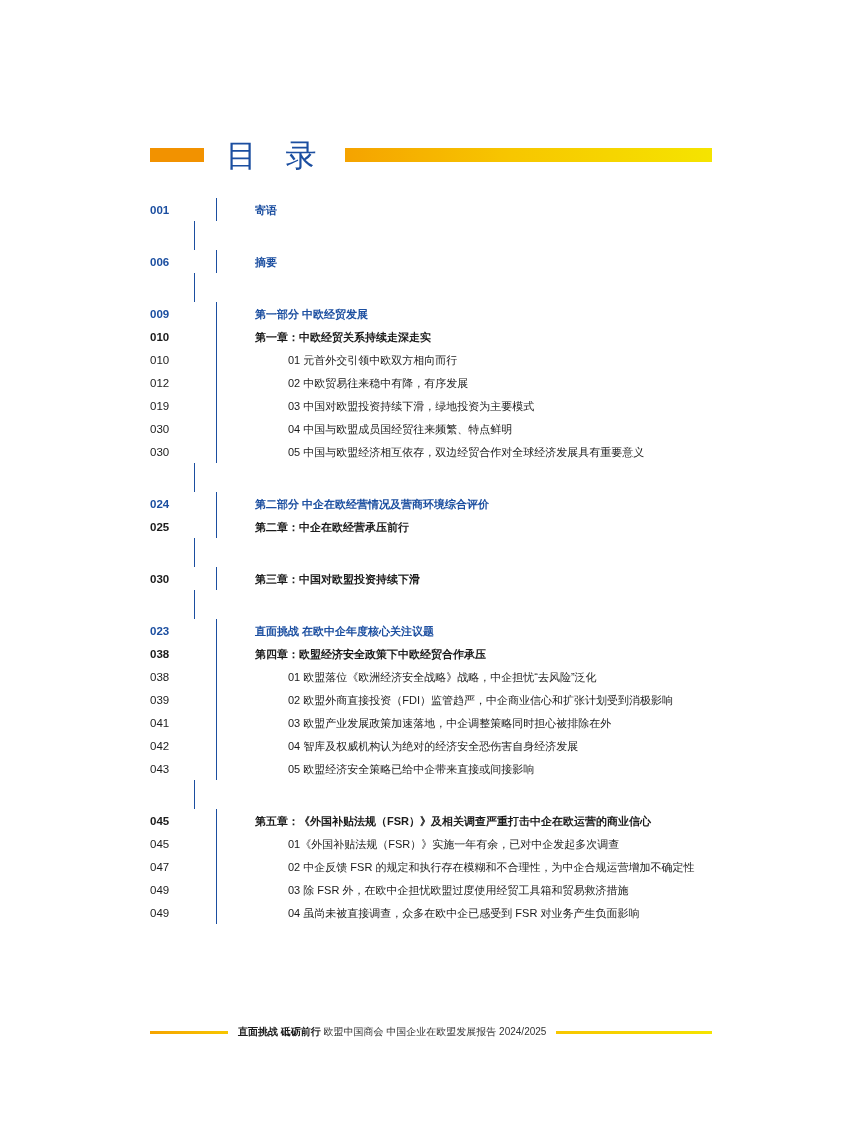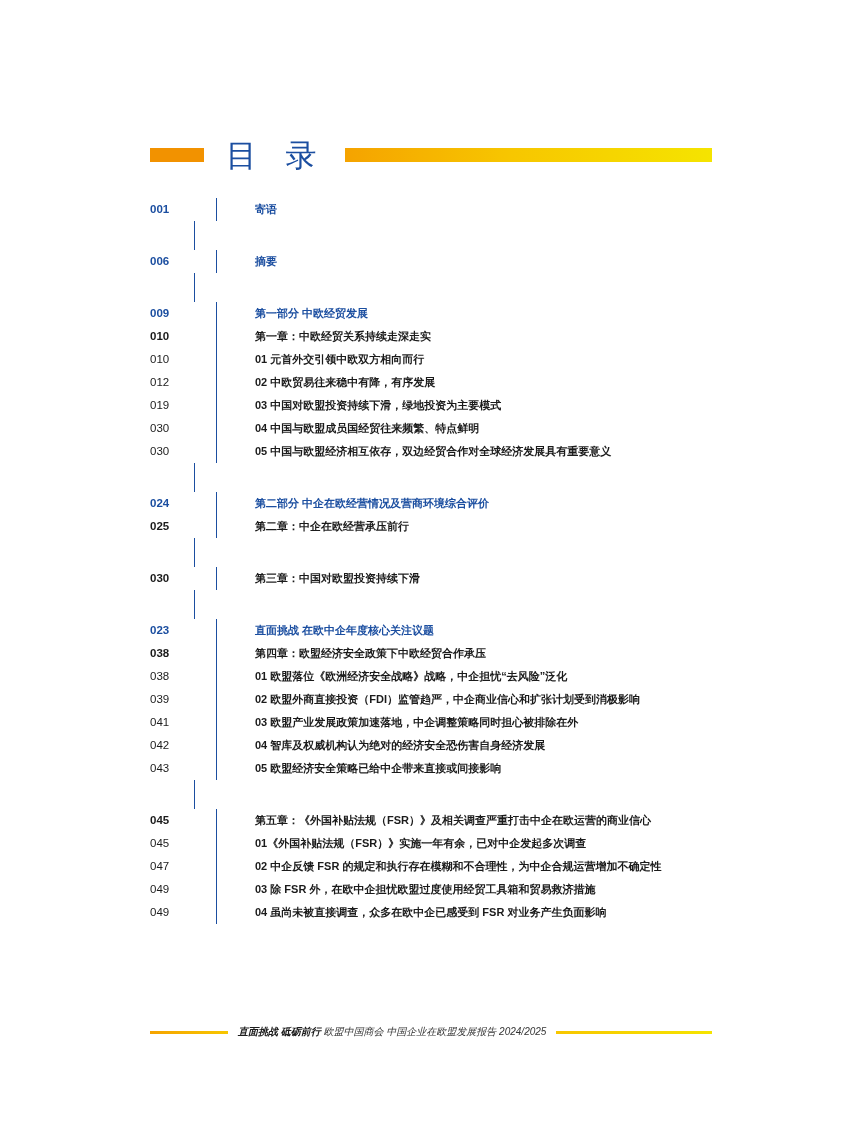--- a/index.html
+++ b/index.html
@@ -55,21 +55,21 @@
   
   .toc {
     position: absolute;
     left: 150px;
     top: 198px;
     width: 580px;
   }
   .toc-row {
     position: relative;
     display: flex;
-    align-items: flex-start;
+    align-items: center;
     min-height: 23px;
     gap: 22px;
   }
   .toc-num {
     width: 44px;
     flex: 0 0 44px;
     font-size: 11.5px;
     color: #1b4ea0;
     line-height: 22px;
     text-align: left;
@@ -102,21 +102,22 @@
   }
   .lvl-chapter .toc-label {
     color: #1b1b1b;
     font-weight: bold;
   }
   .lvl-item .toc-num {
     color: #1b1b1b;
   }
   .lvl-item .toc-label {
     color: #1b1b1b;
-    font-weight: bold;
+    font-weight: normal;
+    margin-left: 33px;
   }
 
   .spacer-row {
     display: flex;
   }
   .spacer-row .toc-num { flex: 0 0 44px; }
   .spacer-row .toc-rule {
     flex: 0 0 1px;
     width: 1px;
     background: #1b4ea0;
@@ -139,21 +140,20 @@
     height: 3px;
     background: linear-gradient(90deg, #f5a300 0%, #f7c600 100%);
     flex: 0 0 auto;
   }
   .footer-text {
     font-size: 10px;
     color: #333333;
     padding: 0 10px;
     white-space: nowrap;
     line-height: 1;
-    font-style: italic;
   }
   .footer-text b {
     color: #1b1b1b;
   }
   .footer-bar-right {
     flex: 1 1 auto;
     height: 3px;
     background: linear-gradient(90deg, #f7c600 0%, #f5e400 100%);
   }
 </style>

